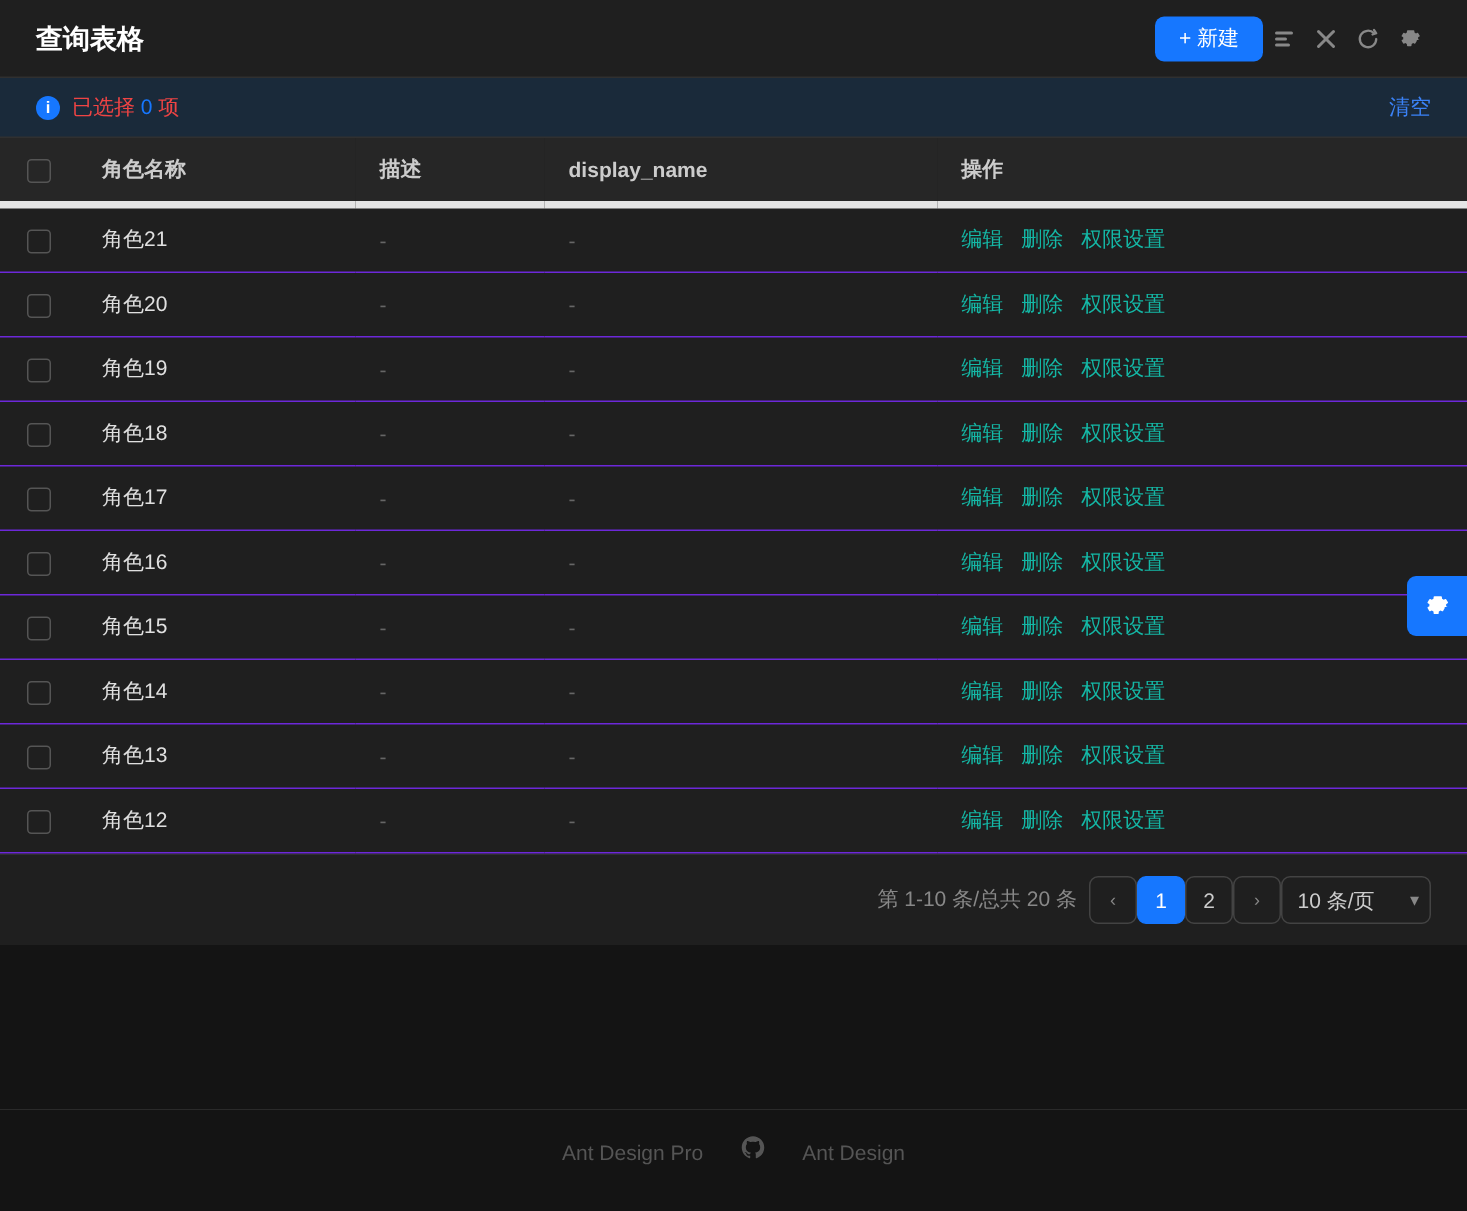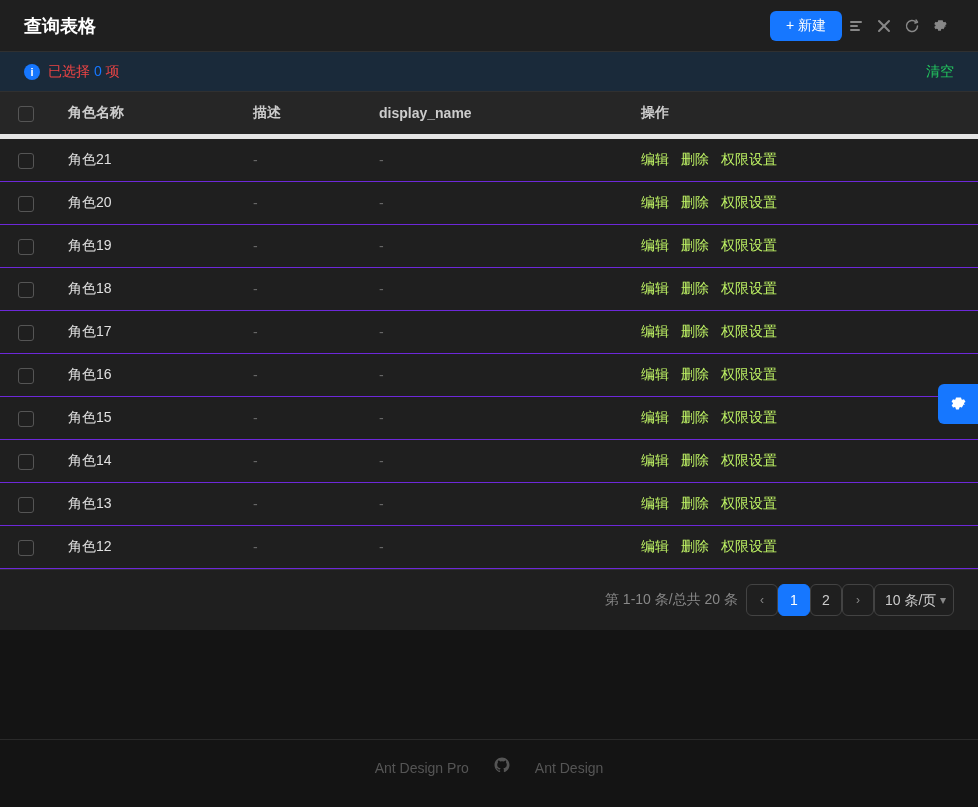--- a/index.html
+++ b/index.html
@@ -83,21 +83,21 @@
       font-weight: bold;
     }
     .selection-count {
       color: #e0e0e0;
       font-size: 14px;
     }
     .selection-count span { color: #ef4444; }
     .clear-btn {
       background: none;
       border: none;
-      color: #22c55e;
+      color: #3b82f6;
       cursor: pointer;
       font-size: 14px;
     }
 
     
     .table-container {
       background: #1f1f1f;
       position: relative;
     }
     table {
@@ -134,21 +134,21 @@
     }
     .role-name { color: #e0e0e0; }
     .dash { color: #666; }
 
     
     .action-cell {
       display: flex;
       gap: 12px;
     }
     .action-link {
-      color: #bef264;
+      color: #14b8a6;
       cursor: pointer;
       font-size: 14px;
       background: none;
       border: none;
       padding: 0;
     }
 
     
     .checkbox {
       width: 16px;
@@ -211,21 +211,21 @@
       display: flex;
       align-items: center;
       justify-content: center;
       font-size: 12px;
     }
     .page-size-select {
       background: #1f1f1f;
       border: 1px solid #434343;
       border-radius: 6px;
       color: #ccc;
-      padding: 4px 16px 4px 10px;
+      padding: 4px 36px 4px 10px;
       font-size: 14px;
       cursor: pointer;
       appearance: none;
       -webkit-appearance: none;
       height: 32px;
       position: relative;
     }
     .page-size-wrapper {
       position: relative;
       display: flex;

